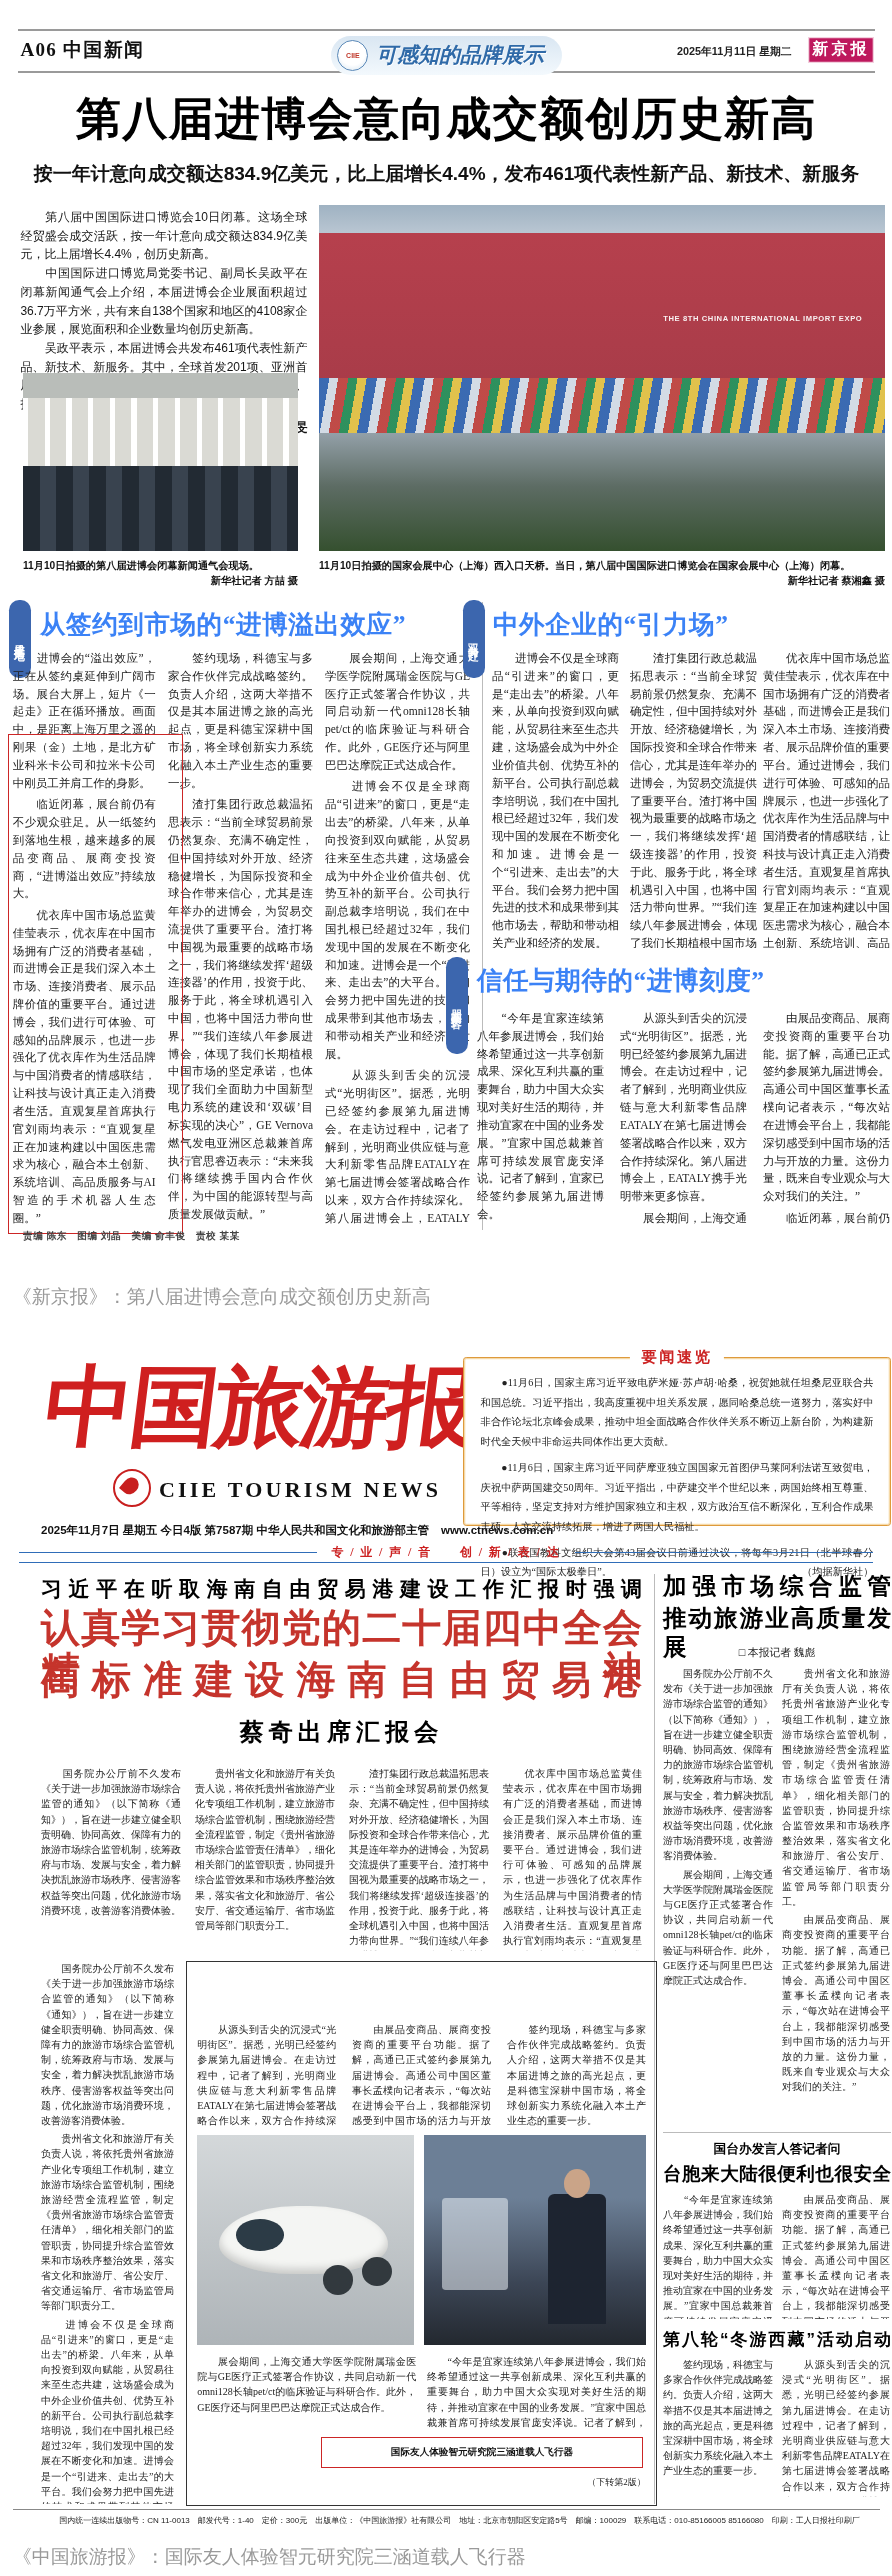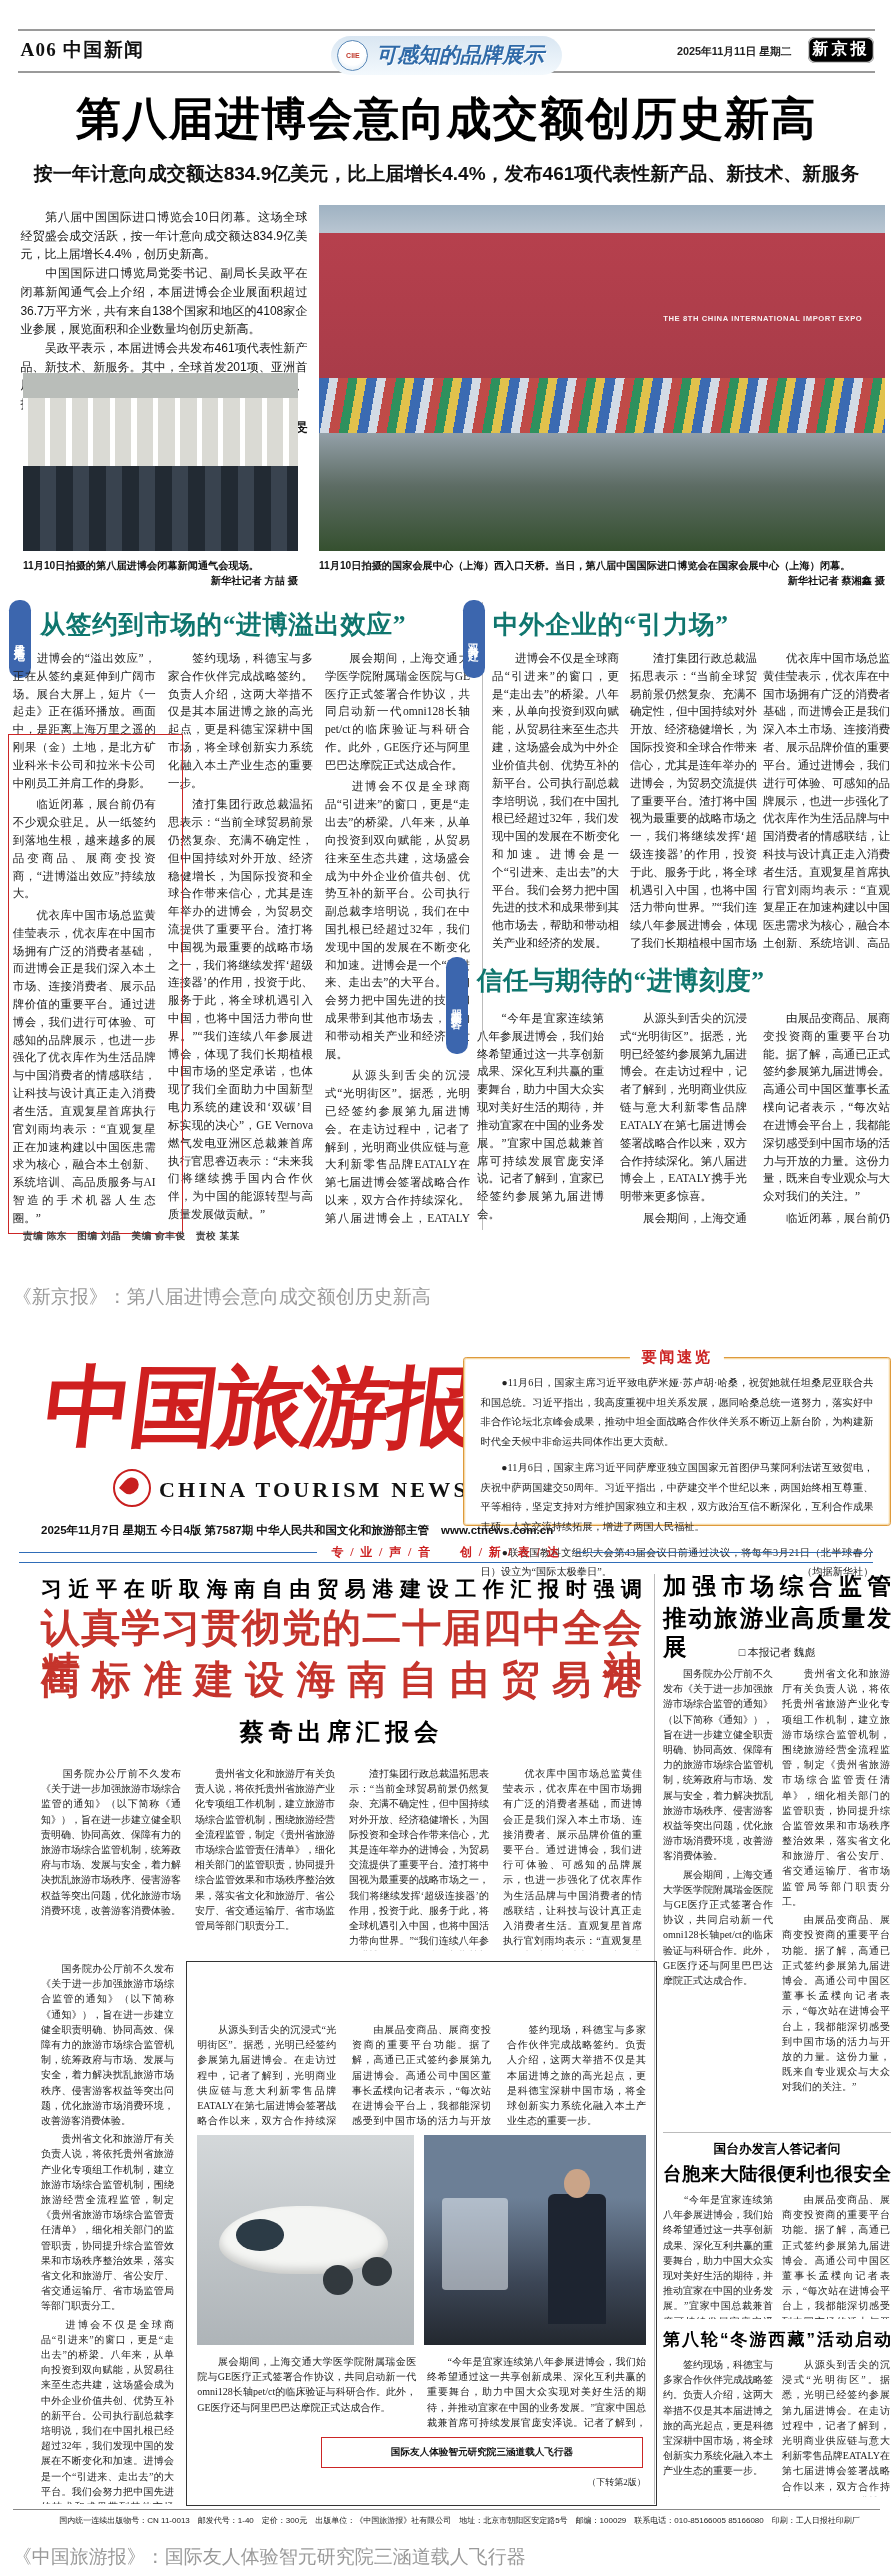--- a/index.html
+++ b/index.html
@@ -5,41 +5,41 @@
   html,body{margin:0;padding:0;background:#fff;}
   #page{position:relative;width:893px;height:2576px;background:#fff;overflow:hidden;
         font-family:"Liberation Serif",serif;color:#1a1a1a;}
   .abs{position:absolute;}
   .sans{font-family:"Liberation Sans",sans-serif;}
   .rule{background:#9a9a9a;height:1.9px;}
   .thinrule{background:#bbb;}
   
   .p1-pagelabel{font-size:19px;font-weight:bold;letter-spacing:1.3px;color:#111;}
   .p1-date{font-size:10.8px;font-weight:bold;color:#222;}
-  .brandbox{background:#000000;color:#fff;font-weight:bold;font-size:16px;letter-spacing:3.2px;
+  .brandbox{background:#be185d;color:#fff;font-weight:bold;font-size:16px;letter-spacing:3.2px;
             display:flex;align-items:center;justify-content:center;
-            box-shadow:inset 0 0 0 1.3px rgba(255,255,255,.8);border-radius:7px;}
+            box-shadow:inset 0 0 0 1.3px rgba(255,255,255,.8);}
   .badge{background:linear-gradient(180deg,#d9e6f2,#f3f9fd);border-radius:32px;
          display:flex;align-items:center;gap:7.6px;padding:3.8px 18px 3.8px 6.4px;}
   .badge-logo{width:29px;height:29px;border-radius:50%;background:radial-gradient(circle at 50% 40%,#fff 55%,#cfe0ee);
               border:1.9px solid #5b89b8;display:flex;align-items:center;justify-content:center;
               color:#c0392b;font-weight:bold;font-size:7px;font-family:"Liberation Sans",sans-serif;}
   .badge-text{font-size:21px;font-weight:bold;font-style:italic;color:#2f6aa8;text-shadow:0.6px 0.6px 0 #fff;}
   .p1-headline{font-size:45px;font-weight:900;letter-spacing:1.3px;color:#000;text-align:center;width:100%;}
   .p1-subhead{font-size:19px;font-weight:bold;text-align:center;width:100%;color:#111;
               font-family:"Liberation Sans",sans-serif;}
   .intro p{margin:0;font-family:"Liberation Sans",sans-serif;font-size:12px;line-height:1.56;text-align:justify;color:#151515;}
   .intro .byl{text-align:right;margin-top:3.8px;}
   .photo{overflow:hidden;}
   .cap{font-family:"Liberation Sans",sans-serif;font-size:10.2px;font-weight:bold;color:#111;line-height:1.5;}
   .credit{text-align:right;}
   .tag-pill{writing-mode:vertical-rl;text-orientation:upright;background:#3c66ae;color:#fff;
             border-radius:10.2px;font-family:"Liberation Sans",sans-serif;font-weight:bold;font-size:10.8px;
             letter-spacing:1.9px;text-align:center;display:flex;align-items:center;justify-content:center;}
-  .sec-heading{font-weight:900;font-size:25.5px;color:#0f766e;letter-spacing:0.6px;}
+  .sec-heading{font-weight:900;font-size:25.5px;color:#3b82f6;letter-spacing:0.6px;}
   .body-col{font-size:11.5px;line-height:1.55;text-align:justify;overflow:hidden;color:#222;}
   .body-col p{margin:0 0 3.8px;}
   .redbox{border:1.9px solid #cc2626;}
   .bylines{font-family:"Liberation Sans",sans-serif;font-size:9.6px;font-weight:bold;color:#444;letter-spacing:0.6px;}
   .grey-cap{font-family:"Liberation Sans",sans-serif;font-size:19px;color:#9a9a9a;}
   
   .masthead-title{font-size:88px;font-weight:900;color:#cf1f1f;transform:skewX(-7deg);
                   letter-spacing:-2.5px;line-height:1;white-space:nowrap;}
   .ctn-logo{width:34px;height:34px;border-radius:50%;border:2.5px solid #c81f1f;position:relative;}
   .ctn-logo::after{content:"";position:absolute;left:7.6px;top:5.7px;width:15.3px;height:18px;
@@ -180,21 +180,21 @@
     <p>　　由展品变商品、展商变投资商的重要平台功能。据了解，高通已正式签约参展第九届进博会。高通公司中国区董事长孟樸向记者表示，“每次站在进博会平台上，我都能深切感受到中国市场的活力与开放的力量。这份力量，既来自专业观众与大众对我们的关注。”</p>
     <p>　　临近闭幕，展台前仍有不少观众驻足。从一纸签约到落地生根，越来越多的展品变商品、展商变投资商，“进博溢出效应”持续放大。</p>
   </div>
 
   <div class="abs bylines" style="left:23px;top:1230px;">责编 陈东　图编 刘晶　美编 俞丰俊　责校 某某</div>
 
   <div class="abs grey-cap" style="left:12.7px;top:1284px;">《新京报》：第八届进博会意向成交额创历史新高</div>
 
   <div class="abs masthead-title" style="left:45px;top:1364px;">中国旅游报</div>
   <div class="abs ctn-logo" style="left:113px;top:1469px;"></div>
-  <div class="abs masthead-sub" style="left:159px;top:1477px;">CHINA TOURISM NEWS</div>
+  <div class="abs masthead-sub" style="left:159px;top:1477px;">CIIE TOURISM NEWS</div>
   <div class="abs dateline" style="left:41px;top:1523px;">
     <span>2025年11月7日 星期五 今日4版 第7587期 中华人民共和国文化和旅游部主管</span>
     <span style="margin-left:9px;">www.ctnews.com.cn</span>
   </div>
 
   <div class="abs digest" style="left:463px;top:1357px;width:426px;height:167px;">
     <div class="digest-title">要闻速览</div>
     <div class="digest-body">
       <p>　　●11月6日，国家主席习近平致电萨米娅·苏卢胡·哈桑，祝贺她就任坦桑尼亚联合共和国总统。习近平指出，我高度重视中坦关系发展，愿同哈桑总统一道努力，落实好中非合作论坛北京峰会成果，推动中坦全面战略合作伙伴关系不断迈上新台阶，为构建新时代全天候中非命运共同体作出更大贡献。</p>
       <p>　　●11月6日，国家主席习近平同萨摩亚独立国国家元首图伊马莱阿利法诺互致贺电，庆祝中萨两国建交50周年。习近平指出，中萨建交半个世纪以来，两国始终相互尊重、平等相待，坚定支持对方维护国家独立和主权，双方政治互信不断深化，互利合作成果丰硕，人文交流持续拓展，增进了两国人民福祉。</p>

